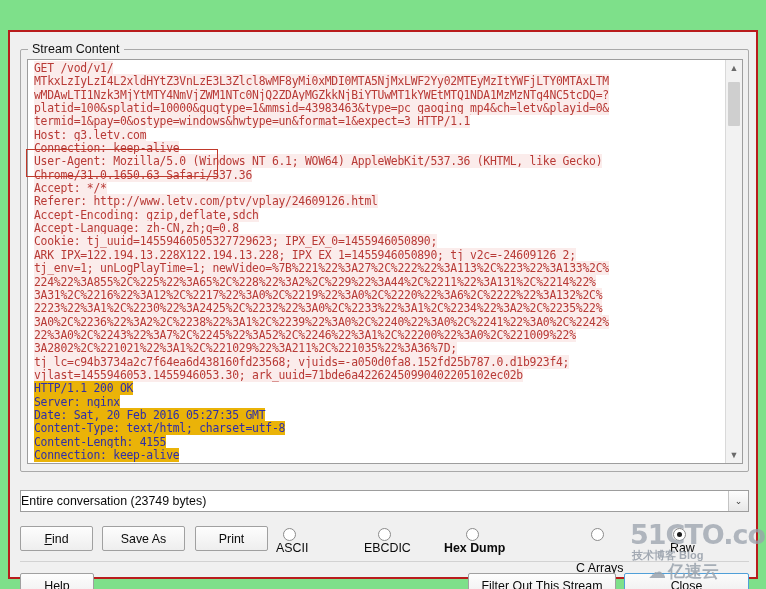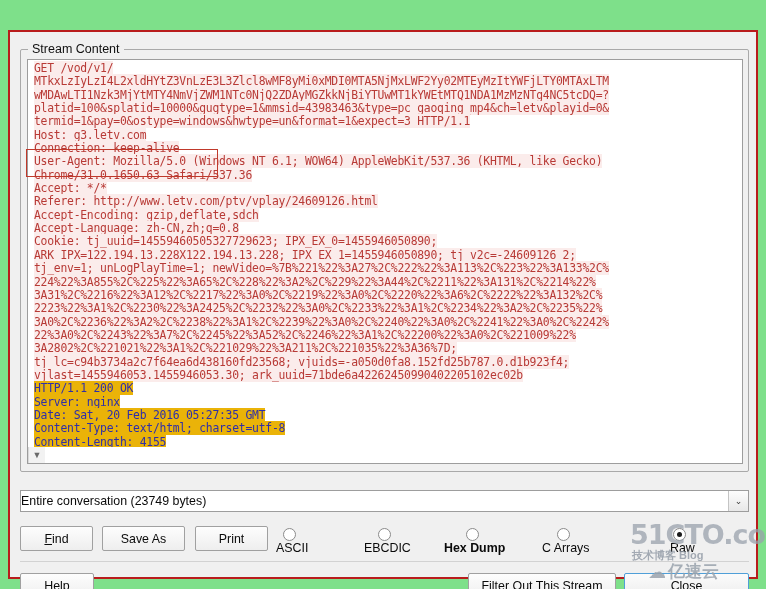--- a/index.html
+++ b/index.html
@@ -134,21 +134,20 @@
     position: absolute;
     left: 17px;
     top: 27px;
     width: 716px;
     height: 405px;
     background: #ffffff;
     border: 1px solid #9d9d9d;
     box-sizing: border-box;
     overflow: hidden;
     display: flex;
-    flex-direction: column;
   }
   .textpane-inner {
     flex: 1 1 auto;
     padding: 2px 3px 0 6px;
     overflow: hidden;
   }
   pre.stream {
     margin: 0;
     font-family: "DejaVu Sans Mono", "Liberation Mono", monospace;
     font-size: 11.4px;
@@ -276,21 +275,21 @@
     content: "";
     position: absolute;
     left: 3px; top: 3px;
     width: 5px; height: 5px;
     border-radius: 50%;
     background: #1a1a1a;
   }
   #radio-ascii   { left: 256px; }
   #radio-ebcdic  { left: 344px; }
   #radio-hexdump { left: 424px; font-weight: bold; }
-  #radio-carrays { left: 522px; }
+  #radio-carrays { left: 556px; gap: 20px; }
   #radio-raw     { left: 650px; }
   
   .sep {
     position: absolute;
     left: 10px;
     top: 529px;
     width: 729px;
     height: 1px;
     background: #d2d2d2;
   }

